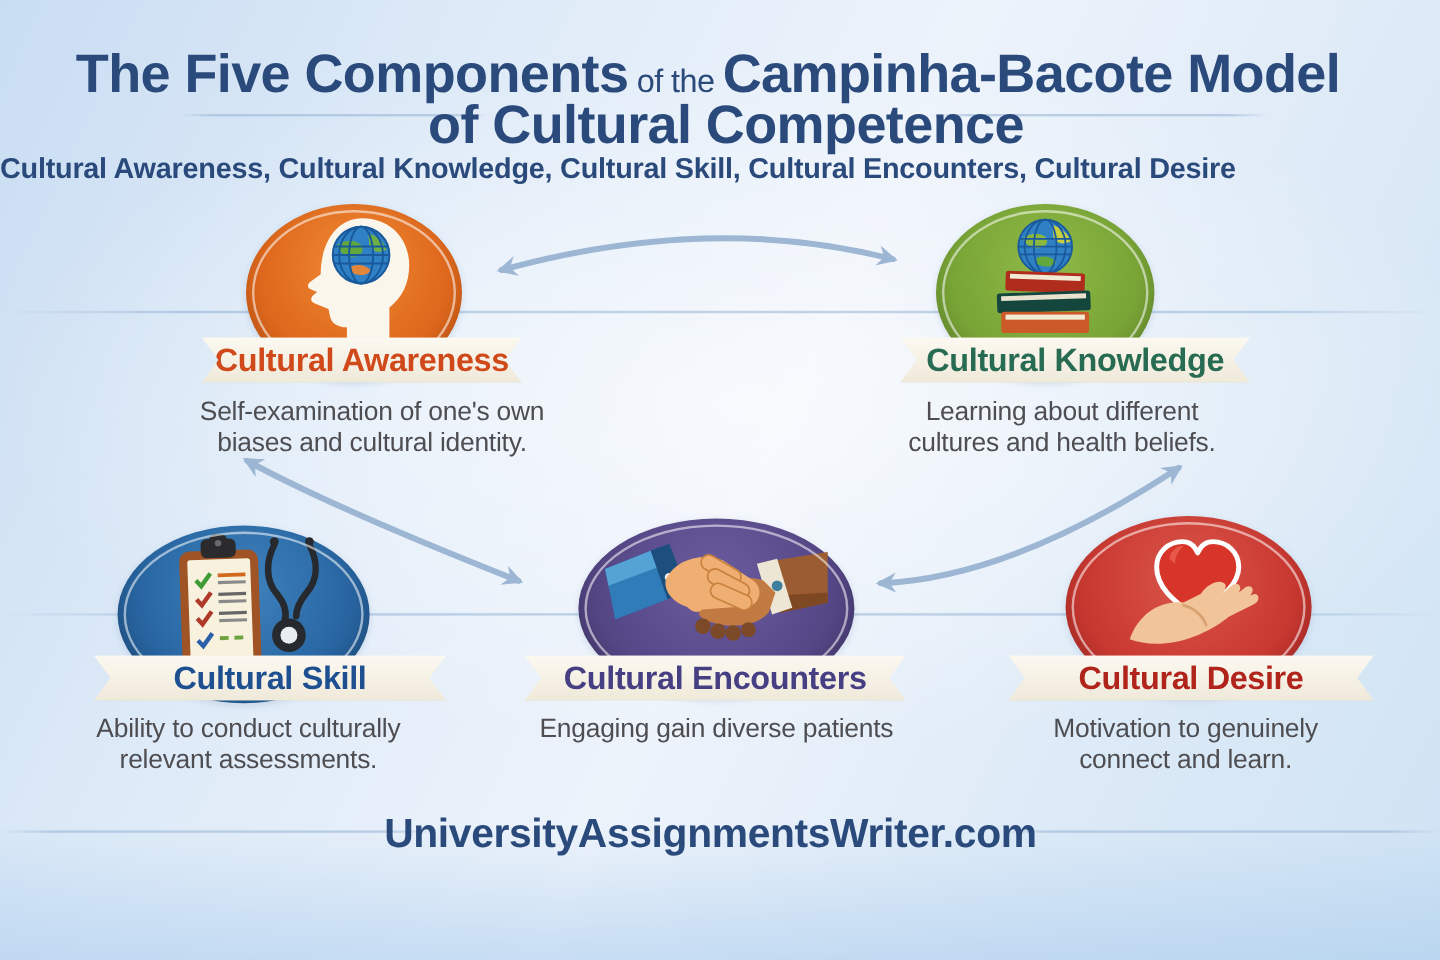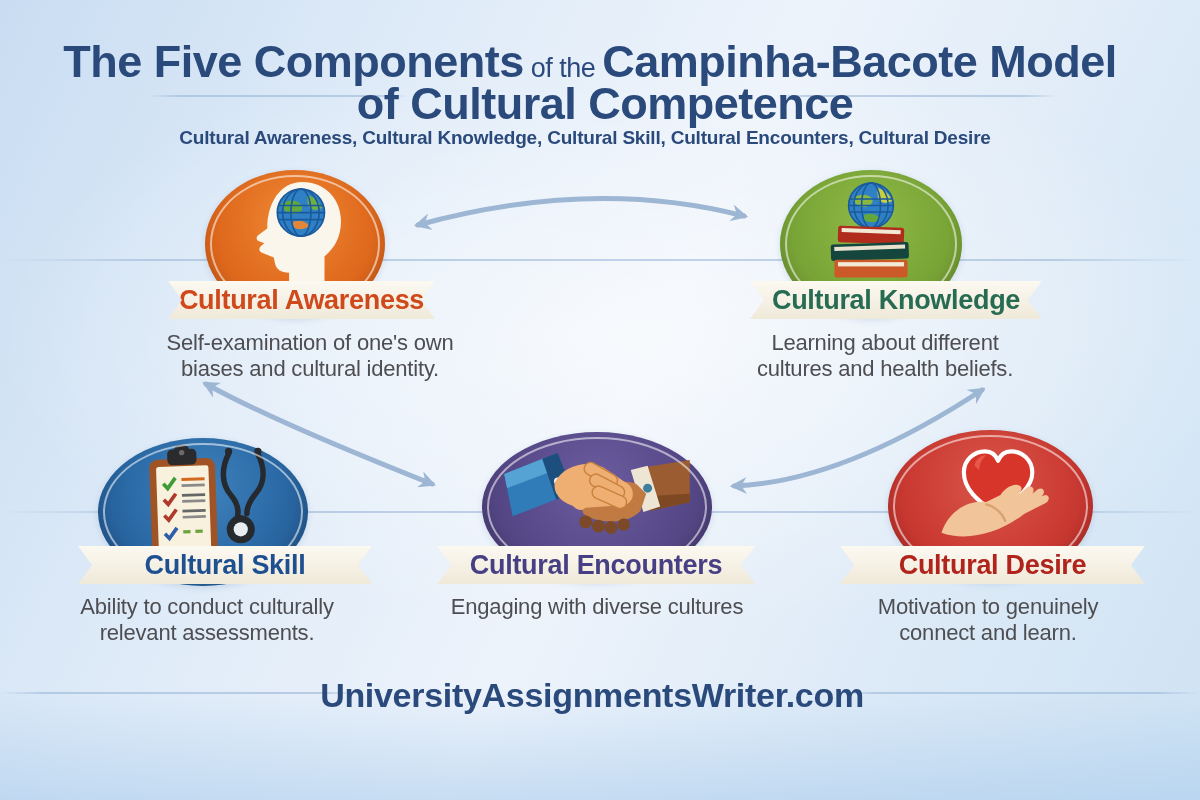--- a/index.html
+++ b/index.html
@@ -19,21 +19,21 @@
   .rule-title-r{left:773px;top:95px;width:285px;}
   .rule-foot-l{left:0;top:692px;width:365px;}
   .rule-foot-r{left:832px;top:692px;width:368px;}
 
   
   .hdr{position:absolute;left:0;top:0;width:1200px;z-index:4;color:#2b4a7c;}
   .title-l1{position:absolute;left:0;top:36px;width:1180px;text-align:center;letter-spacing:-.5px;white-space:nowrap;}
   .title-l2{position:absolute;left:10px;top:78px;width:1190px;text-align:center;letter-spacing:-.5px;}
   .t-big{font-size:45px;font-weight:700;}
   .t-small{font-size:27px;font-weight:400;margin:0 7px;}
-  .subtitle{position:absolute;left:0;top:127px;width:1112px;text-align:center;font-size:19px;font-weight:700;letter-spacing:-.2px;padding-left:29px;}
+  .subtitle{position:absolute;left:0;top:127px;width:1112px;text-align:left;font-size:24px;font-weight:700;letter-spacing:-.2px;}
 
   
   .arrows{position:absolute;left:0;top:0;z-index:1;}
 
   
   .circle{position:absolute;border-radius:50%;z-index:2;display:flex;justify-content:center;align-items:flex-start;
     box-shadow:inset 0 -6px 14px rgba(0,0,0,.14), 0 2px 6px rgba(80,110,160,.18);}
   .circle::after{content:"";position:absolute;inset:5px;border:2px solid rgba(255,255,255,.55);border-radius:50%;pointer-events:none;}
   .c-awareness {left:205px;top:170px;width:180px;height:148px;background:radial-gradient(circle at 50% 35%,#f08a35 0%,#e06a1e 55%,#d05a14 100%);}
   .c-knowledge {left:780px;top:170px;width:182px;height:148px;background:radial-gradient(circle at 50% 35%,#8fba48 0%,#7aa637 55%,#6c9230 100%);}
@@ -211,21 +211,21 @@
         <rect x="60" y="24" width="27" height="9" rx="4.5" transform="rotate(28 73 28)"></rect>
         <rect x="62" y="32" width="26" height="9" rx="4.5" transform="rotate(24 75 36)"></rect>
       </g>
       <ellipse cx="52" cy="36" rx="6.5" ry="10" transform="rotate(-24 52 36)" fill="#efae72"></ellipse>
     </svg>
   </div>
   <div class="banner b-encounters">
     <span class="blabel l-encounters">Cultural Encounters</span>
   </div>
   <div class="desc d-encounters">
-    <div>Engaging with diverse cultures</div>
+    <div>Engaging gain diverse patients</div>
   </div>
 
   <div class="circle c-desire">
     <svg width="122" height="118" viewBox="0 0 100 100">
       <path d="M54 66 C38 54 27 45 27 31 C27 20 36 13 45 13 C50 13 54 16 56 21 C58 16 62 13 67 13 C76 13 85 20 85 31 C85 45 70 54 54 66 Z" fill="#d8352a" stroke="#ffffff" stroke-width="3.5" stroke-linejoin="round"></path>
       <path d="M36 25 C37 19 42 16 46 16 C42 20 40 24 40 29 Z" fill="#e8584a"></path>
       <path d="M8 82 C14 64 30 54 46 56 L58 50 C63 43 70 40 74 42 C77 43 76 47 73 50 L80 44 C84 41 88 44 85 49 L90 45 C94 43 97 47 93 51 L96 50 C100 50 100 55 96 57 L78 66 C58 82 30 90 8 82 Z" fill="#f2c49a"></path>
       <path d="M46 58 C54 60 60 66 62 72" fill="none" stroke="#d8a372" stroke-width="2" stroke-linecap="round"></path>
     </svg>
   </div>

